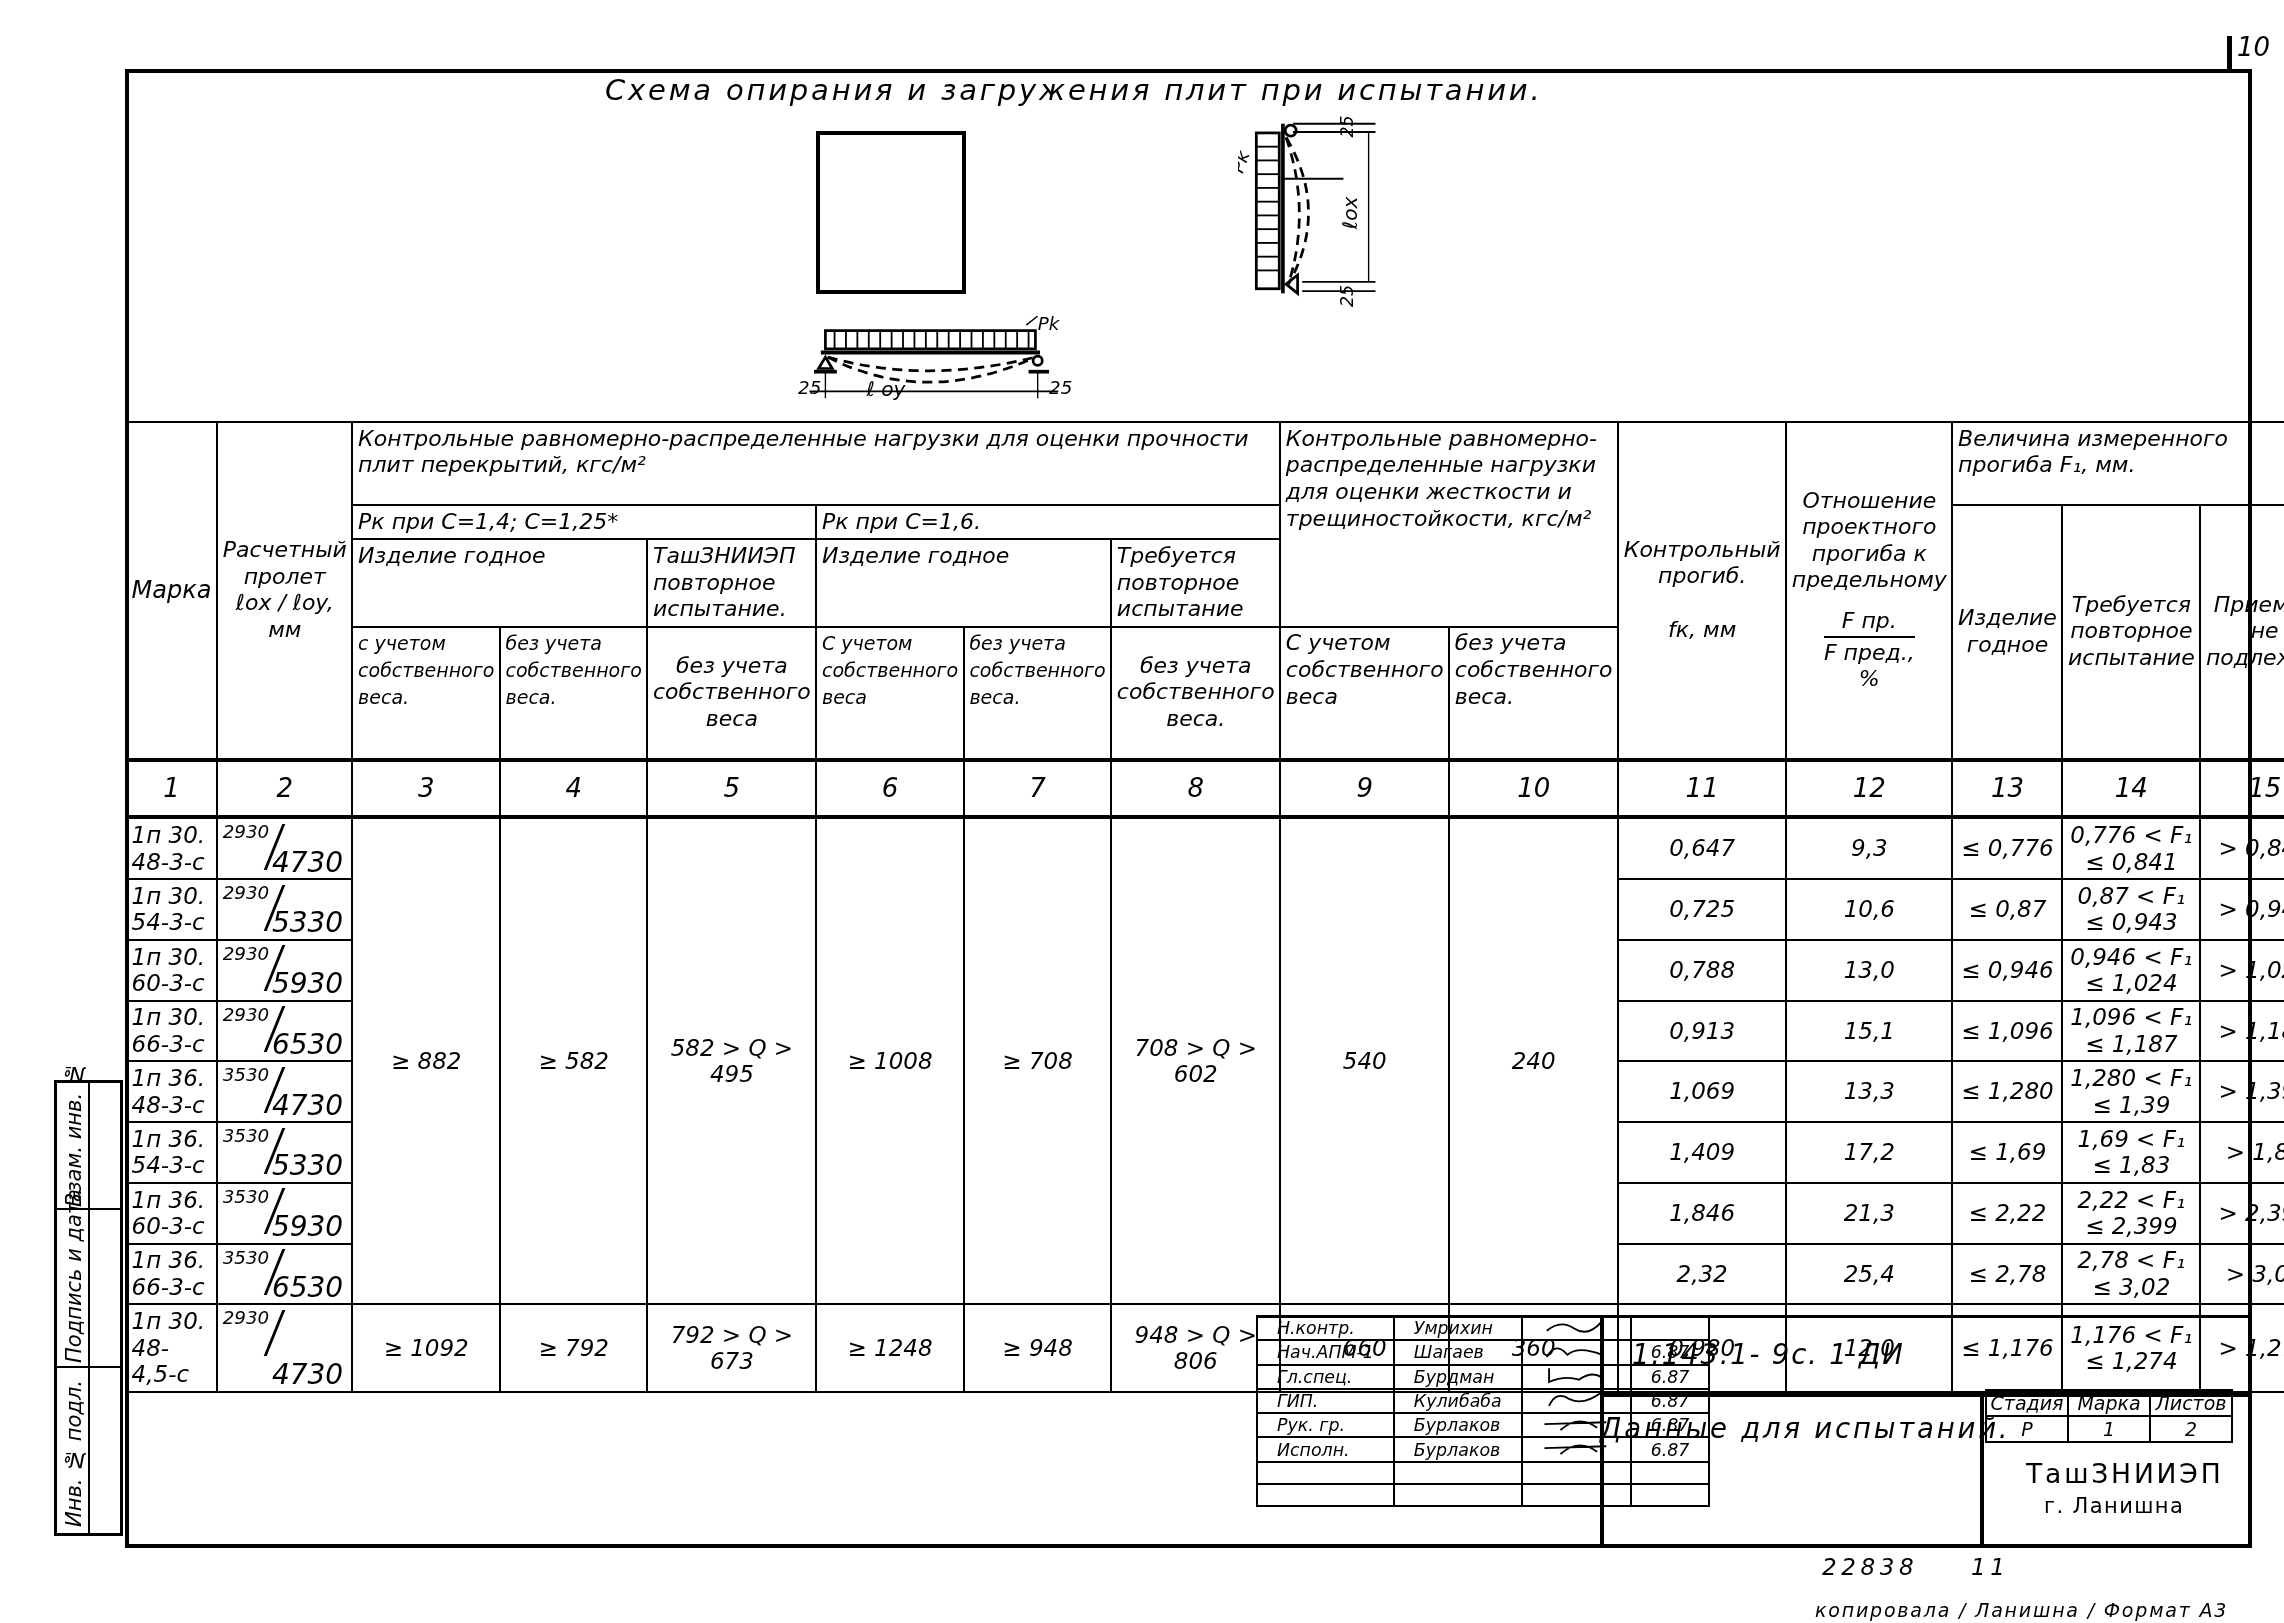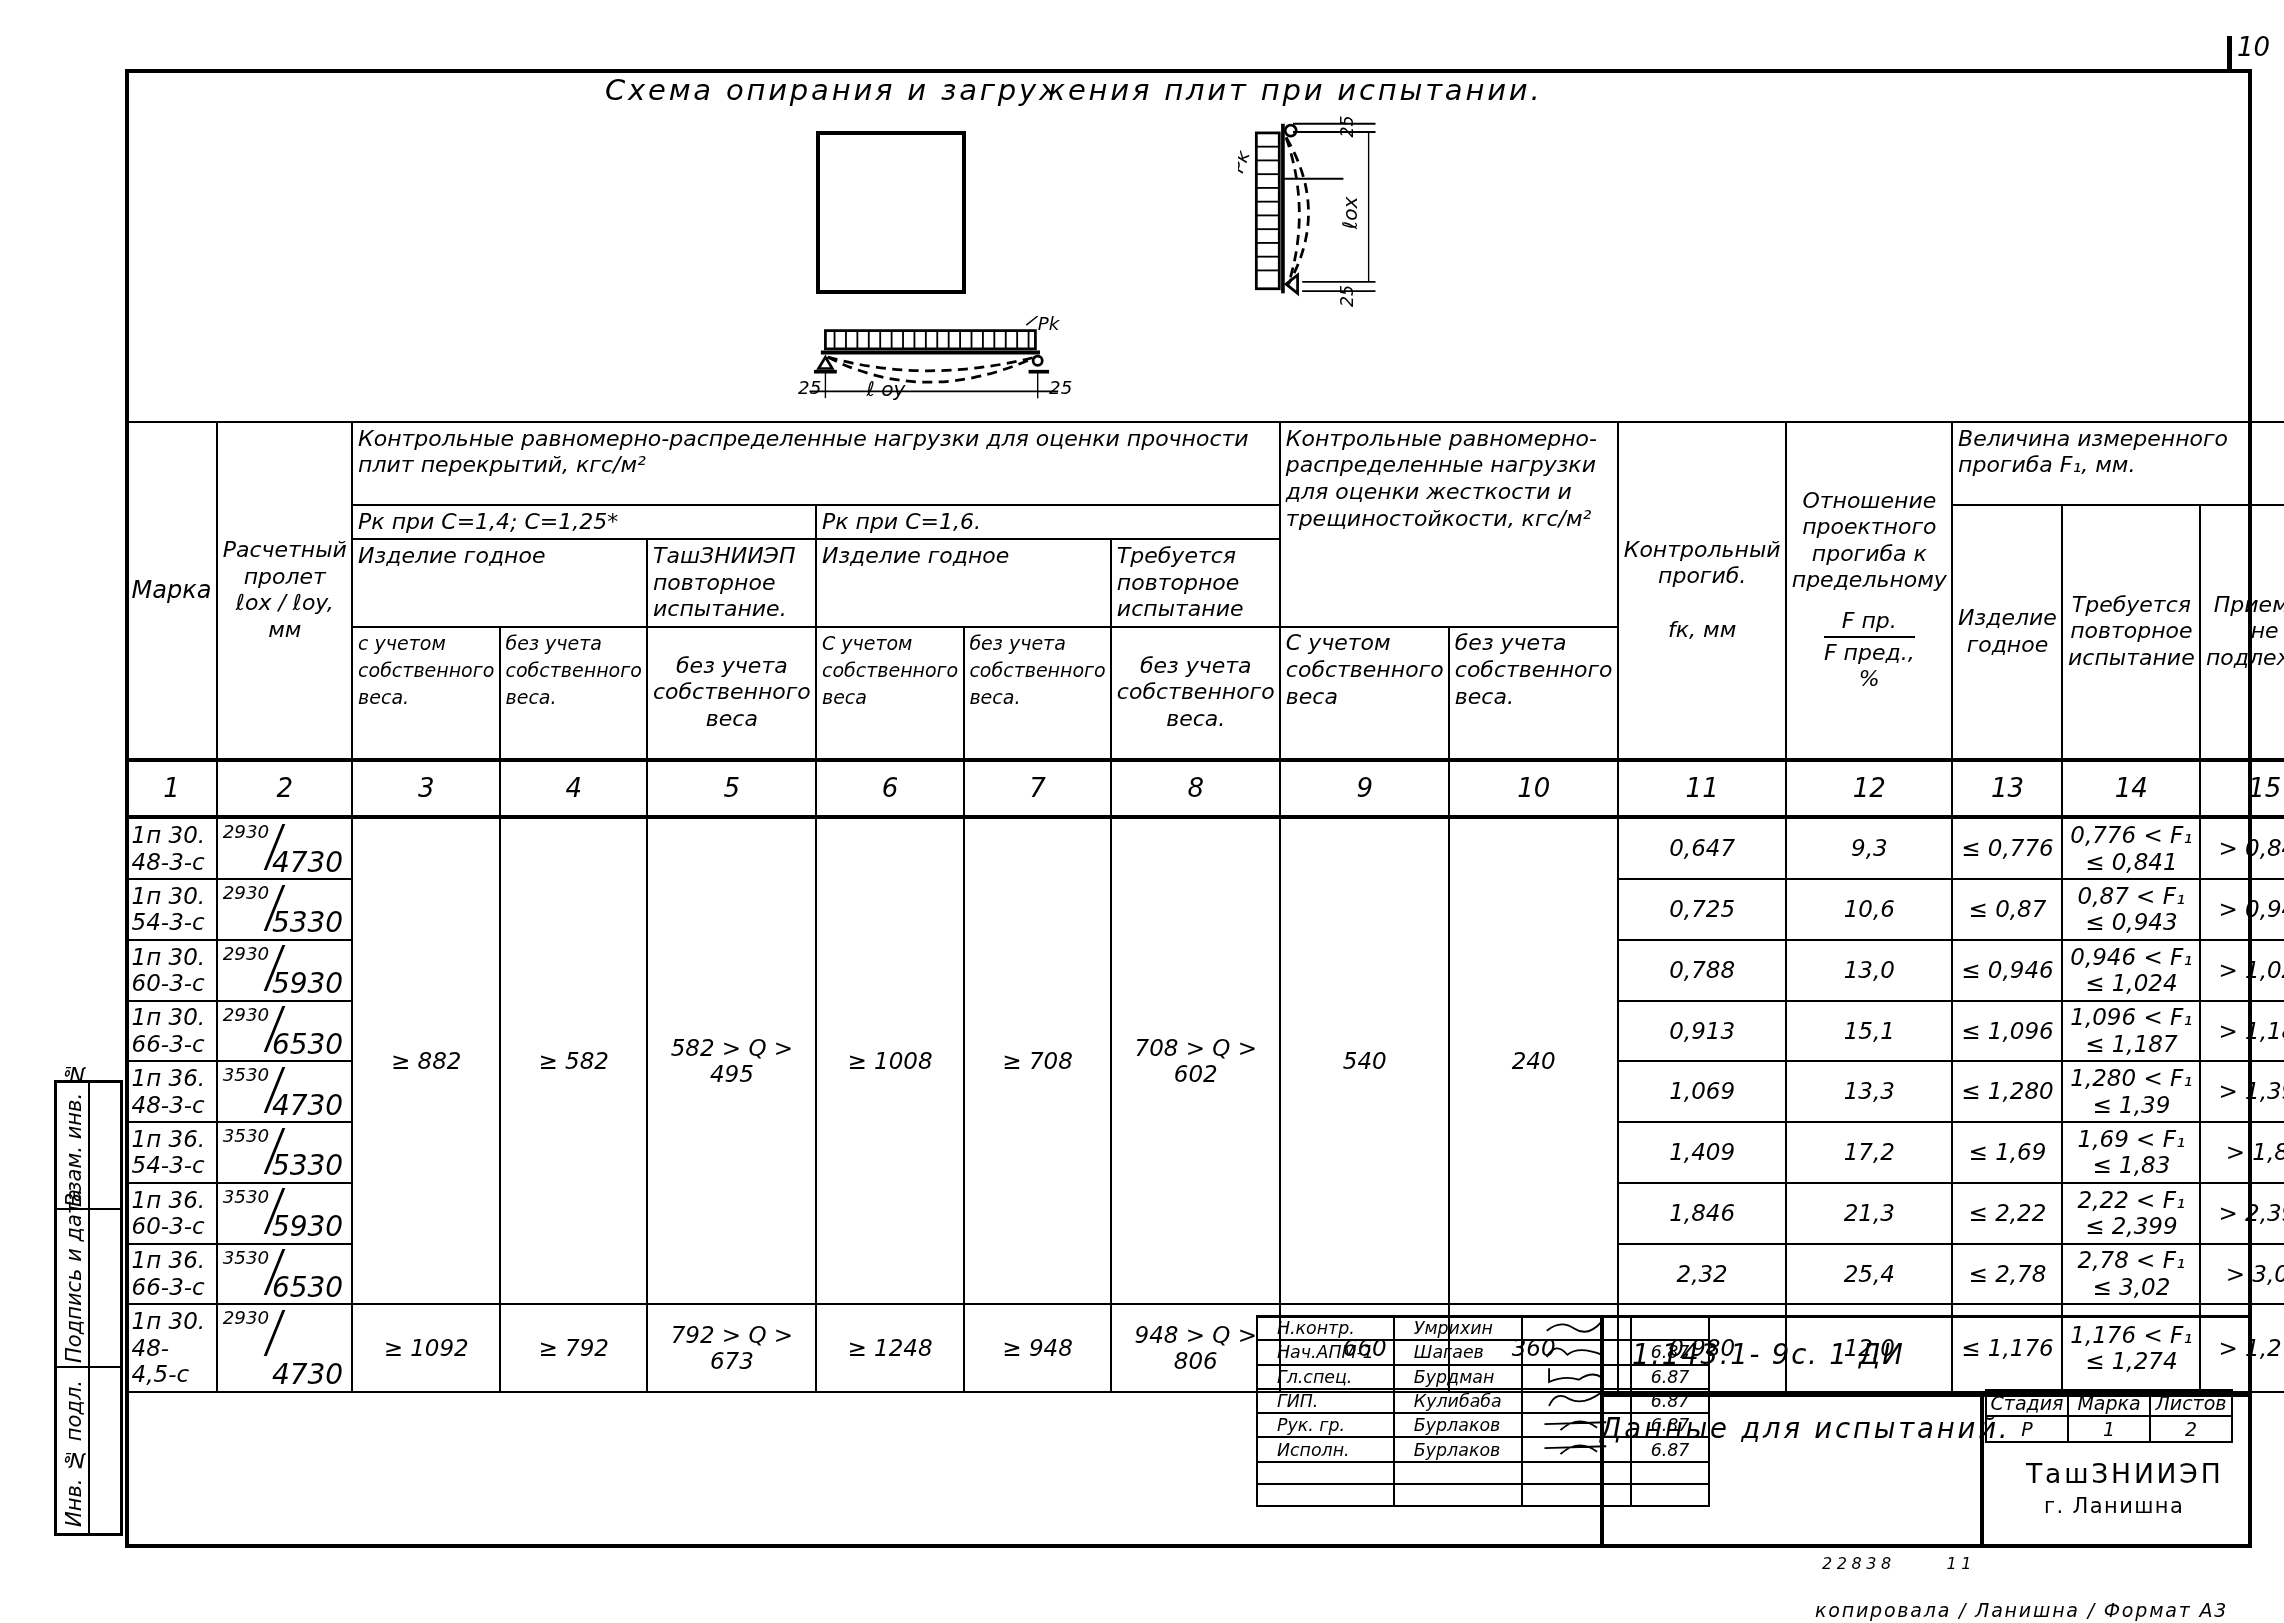--- a/index.html
+++ b/index.html
@@ -37,21 +37,21 @@
   
   .tb { position: absolute; left: 1256px; top: 1315px; width: 996px; height: 233px; }
   .tb-grid { position: absolute; left: 0; top: 0; border-collapse: collapse; table-layout: fixed; }
   .tb-grid td { border: 2.3px solid #000; font-style: italic; font-size: 17.4px; height: 20px; padding: 0 19px; white-space: nowrap; overflow: hidden; }
   .tb-code { position: absolute; left: 1632px; top: 1338px; font-size: 27.5px; font-style: italic; letter-spacing: 1.8px; }
   .tb-sect { position: absolute; left: 1600px; top: 1412px; font-size: 27.5px; font-style: italic; letter-spacing: 2.8px; }
   .tb-stage { position: absolute; left: 1985px; top: 1389px; border-collapse: collapse; }
   .tb-stage td { border: 2.8px solid #000; font-style: italic; font-size: 19px; text-align: center; width: 78px; height: 22px; }
   .tb-org { position: absolute; left: 2026px; top: 1458px; font-size: 26.6px; letter-spacing: 2.8px; }
   .tb-city { position: absolute; left: 2044px; top: 1494px; font-size: 21px; letter-spacing: 1.4px; }
-  .foot-num { position: absolute; left: 1822px; top: 1554px; font-size: 16px; font-style: italic; letter-spacing: 4.6px; }
+  .foot-num { position: absolute; left: 1822px; top: 1554px; font-size: 23px; font-style: italic; letter-spacing: 4.6px; }
   .foot-copy { position: absolute; left: 1815px; top: 1599px; font-size: 19px; font-style: italic; letter-spacing: 1.8px; white-space: nowrap; }
 </style>
 </head>
 <body>
 
 <div class="frame"></div>
 <div class="sheet-num-bar"></div>
 <div class="sheet-num">10</div>
 
 <div class="scheme-title">Схема опирания и загружения плит при испытании.</div>

